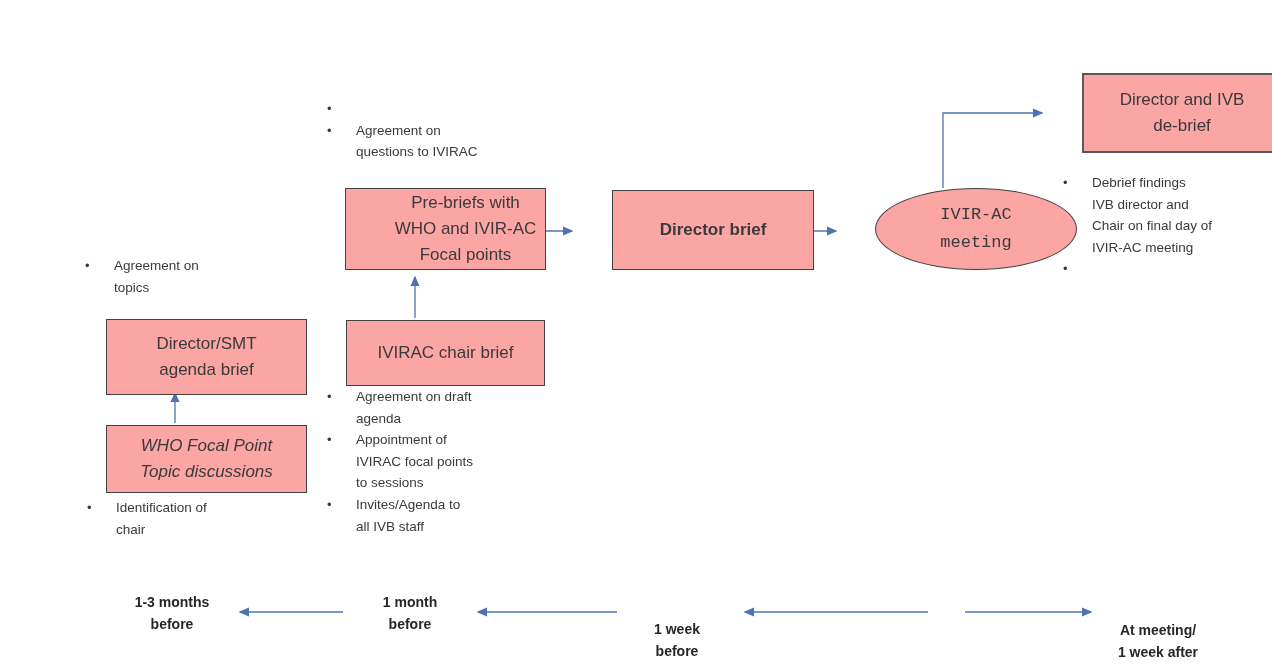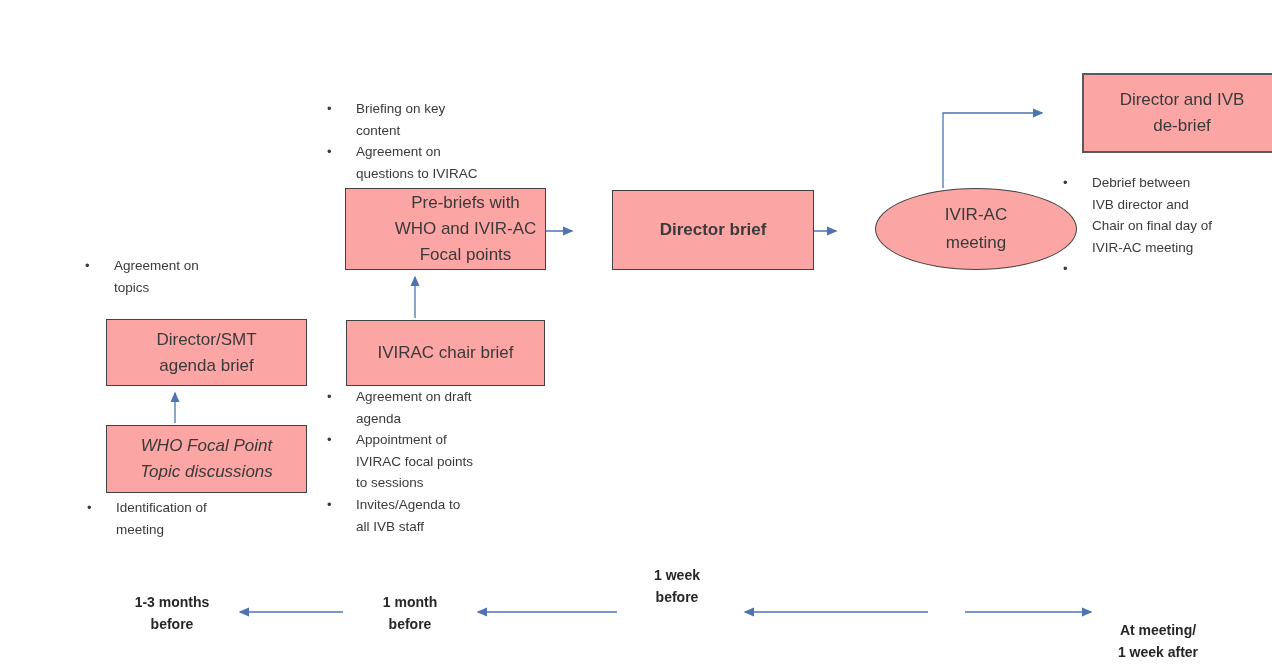--- a/index.html
+++ b/index.html
@@ -48,63 +48,61 @@
     <path class="arrow" d="M943,188 L943,113 L1042,113" marker-end="url(#head)"></path>
     <path class="arrow" d="M343,612 L240,612" marker-end="url(#head)"></path>
     <path class="arrow" d="M617,612 L478,612" marker-end="url(#head)"></path>
     <path class="arrow" d="M928,612 L745,612" marker-end="url(#head)"></path>
     <path class="arrow" d="M965,612 L1091,612" marker-end="url(#head)"></path>
   </svg>
 
   <div class="node" style="left:74px;top:425px;width:201px;height:68px;font-style:italic;">WHO Focal Point
 Topic discussions</div>
 
-  <div class="node" style="left:74px;top:319px;width:201px;height:67px;">Director/SMT
+  <div class="node" style="left:74px;top:319px;width:201px;height:76px;">Director/SMT
 agenda brief</div>
 
   <div class="node" style="left:314px;top:320px;width:199px;height:66px;">IVIRAC chair brief</div>
 
   <div class="node" style="left:313px;top:188px;width:201px;height:82px;padding-left:40px;">Pre-briefs with
 WHO and IVIR-AC
 Focal points</div>
 
   <div class="node" style="left:580px;top:190px;width:202px;height:80px;font-weight:bold;">Director brief</div>
 
-  <div class="node ellipse" style="left:843px;top:188px;width:202px;height:82px;line-height:28px;">IVIR-AC
+  <div class="node ellipse" style="left:843px;top:188px;width:202px;height:82px;line-height:28px;font-family:Liberation Mono, monospace;">IVIR-AC
 meeting</div>
 
   <div class="node heavy" style="left:1050px;top:73px;width:200px;height:80px;">Director and IVB
 de-brief</div>
 
   <div class="bullet-list" style="left:322px;top:98px;width:175px;">
       <div class="bullet-item">
         <span class="bullet-marker">•</span>
-        <span class="bullet-text">Briefing on key
-content</span>
       </div>
       <div class="bullet-item">
         <span class="bullet-marker">•</span>
         <span class="bullet-text">Agreement on
 questions to IVIRAC</span>
       </div>
     </div>
 
   <div class="bullet-list" style="left:80px;top:255px;width:160px;">
       <div class="bullet-item">
         <span class="bullet-marker">•</span>
         <span class="bullet-text">Agreement on
 topics</span>
       </div>
     </div>
 
   <div class="bullet-list" style="left:82px;top:497px;width:170px;">
       <div class="bullet-item">
         <span class="bullet-marker">•</span>
         <span class="bullet-text">Identification of
-meeting</span>
+chair</span>
       </div>
     </div>
 
   <div class="bullet-list" style="left:322px;top:386px;width:185px;">
       <div class="bullet-item">
         <span class="bullet-marker">•</span>
         <span class="bullet-text">Agreement on draft
 agenda</span>
       </div>
       <div class="bullet-item">
@@ -116,32 +114,32 @@
       <div class="bullet-item">
         <span class="bullet-marker">•</span>
         <span class="bullet-text">Invites/Agenda to
 all IVB staff</span>
       </div>
     </div>
 
   <div class="bullet-list" style="left:1058px;top:172px;width:190px;">
       <div class="bullet-item">
         <span class="bullet-marker">•</span>
-        <span class="bullet-text">Debrief between
+        <span class="bullet-text">Debrief findings
 IVB director and
 Chair on final day of
 IVIR-AC meeting</span>
       </div>
       <div class="bullet-item">
         <span class="bullet-marker">•</span>
       </div>
     </div>
 
   <div class="timeline-label" style="left:92px;top:591px;">1-3 months
 before</div>
   <div class="timeline-label" style="left:330px;top:591px;">1 month
 before</div>
-  <div class="timeline-label" style="left:597px;top:564px;">1 week
+  <div class="timeline-label" style="left:597px;top:618px;">1 week
 before</div>
   <div class="timeline-label" style="left:1078px;top:591px;margin-top:28px;">At meeting/
 1 week after</div>
 
 </div>
 
 </body></html>

